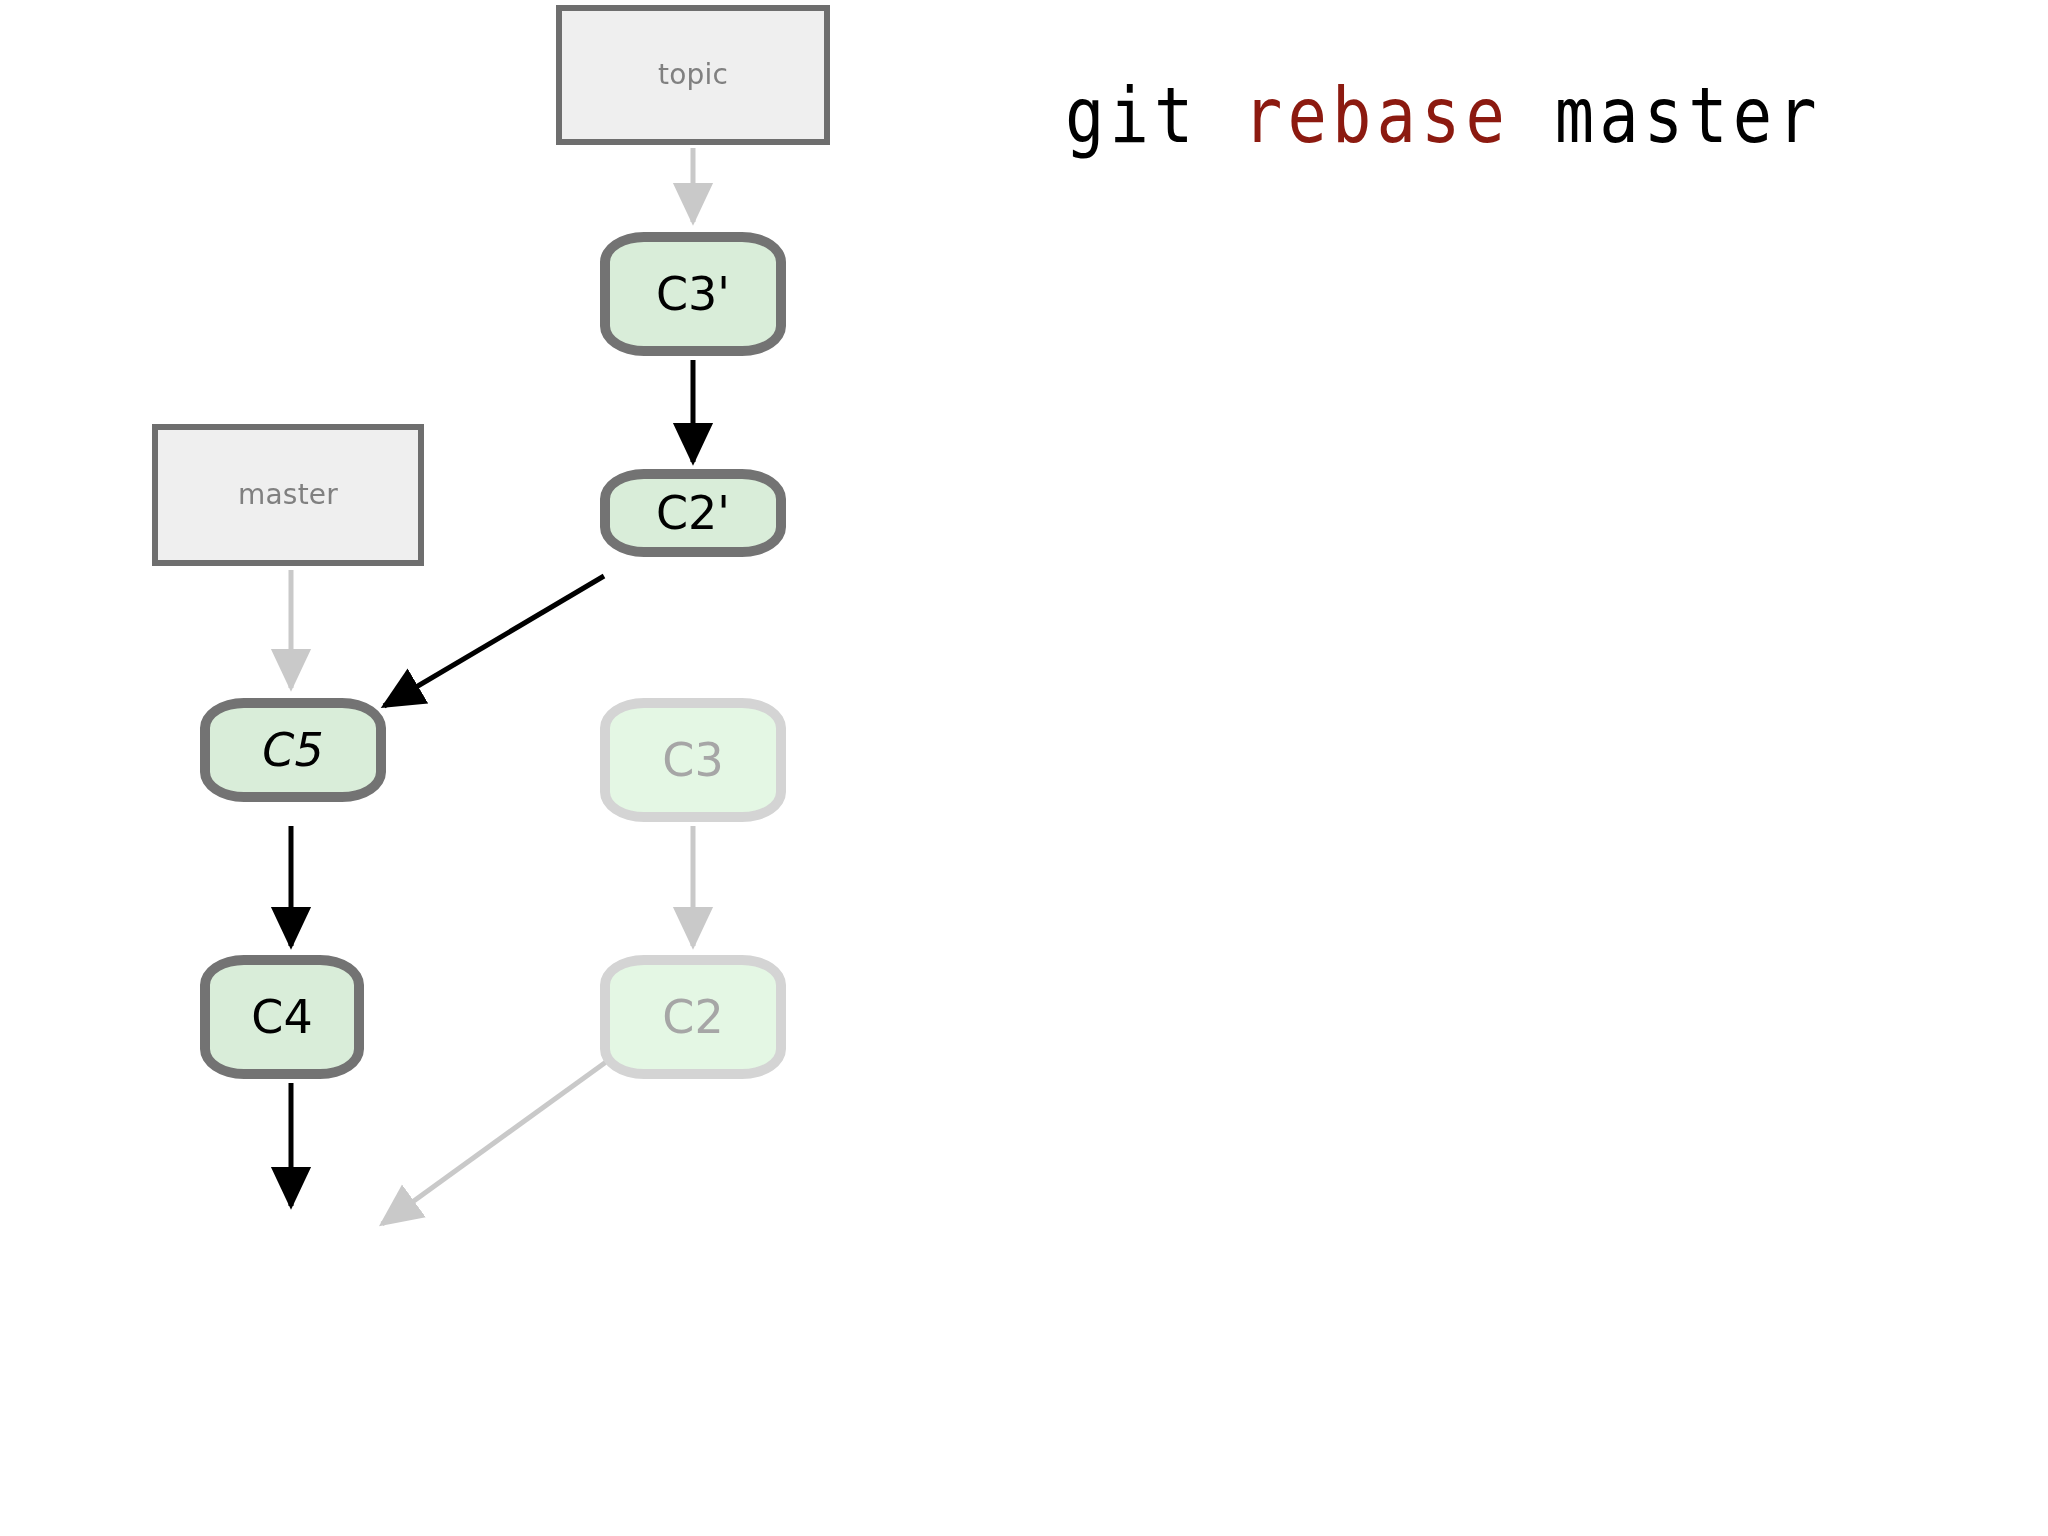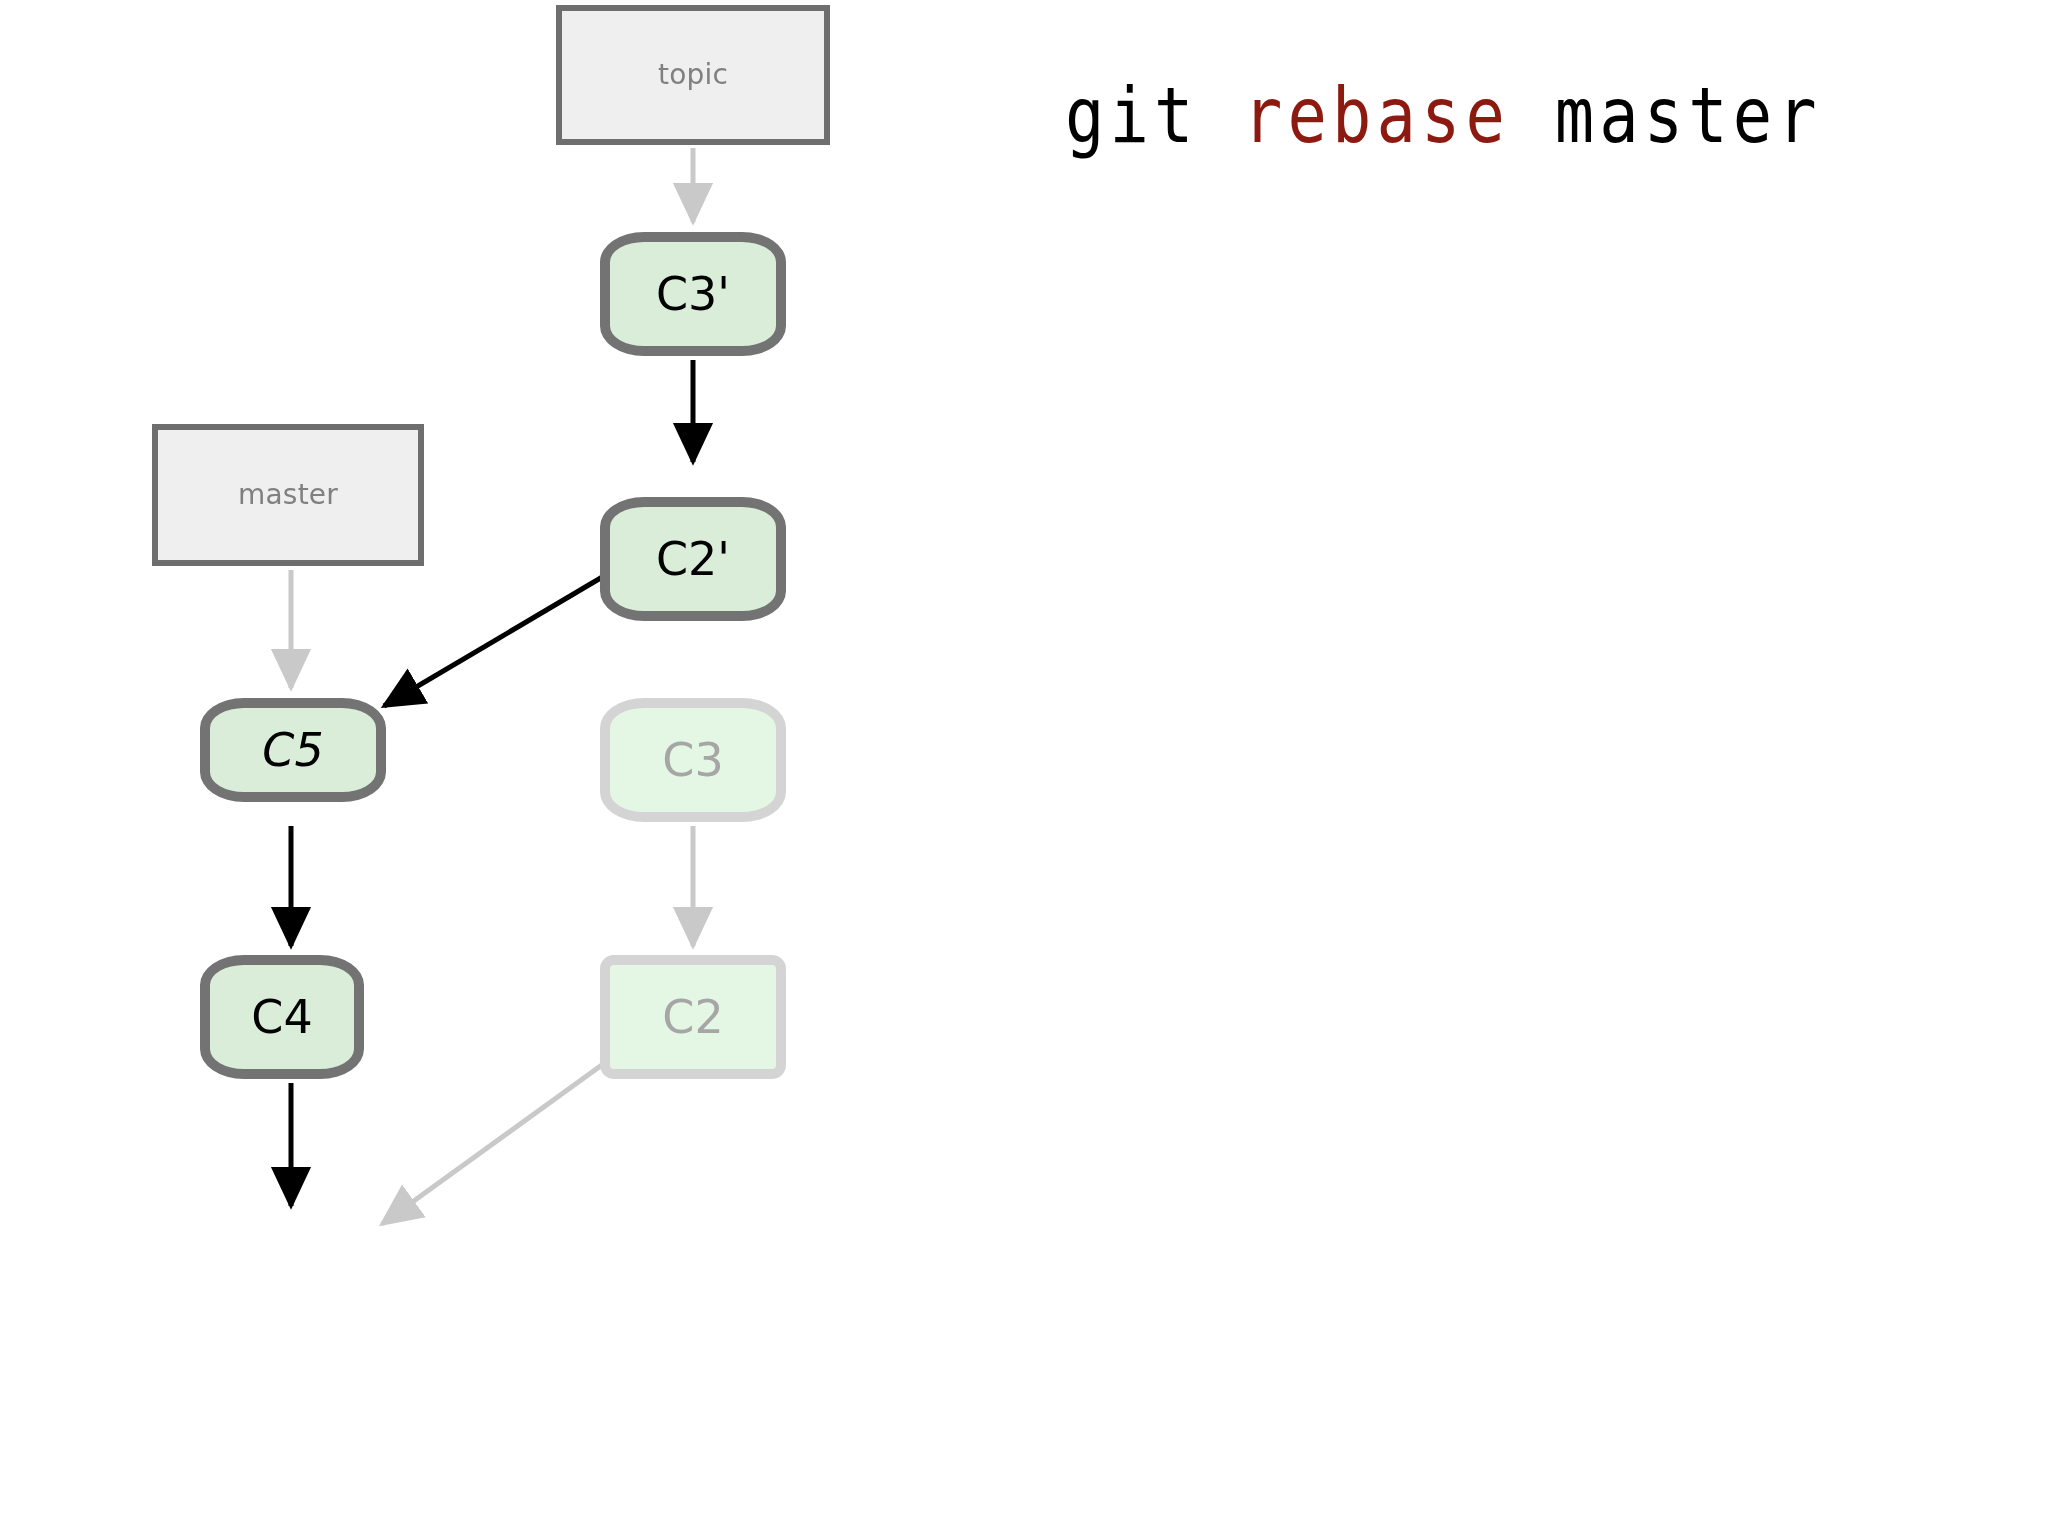--- a/index.html
+++ b/index.html
@@ -137,36 +137,36 @@
   </div>
 
   <div class="branch-box" style="left:152px; top:424px; width:272px; height:142px;">
     <span class="branch-label">master</span>
   </div>
 
   <div class="commit" style="left:600px; top:232px; width:186px; height:124px;text-align:center;">
     <span class="commit-label">C3'</span>
   </div>
 
-  <div class="commit" style="left:600px; top:497px; width:186px; height:124px;">
+  <div class="commit" style="left:600px; top:469px; width:186px; height:88px;">
     <span class="commit-label">C2'</span>
   </div>
 
   <div class="commit" style="left:200px; top:698px; width:186px; height:104px;font-style:italic;">
     <span class="commit-label">C5</span>
   </div>
 
   <div class="commit" style="left:200px; top:955px; width:164px; height:124px;">
     <span class="commit-label">C4</span>
   </div>
 
 
   <div class="commit faded" style="left:600px; top:698px; width:186px; height:124px;">
     <span class="commit-label">C3</span>
   </div>
 
-  <div class="commit faded" style="left:600px; top:955px; width:186px; height:124px;border-radius:14px;">
+  <div class="commit faded" style="left:600px; top:955px; width:186px; height:124px;">
     <span class="commit-label">C2</span>
   </div>
 
   <div id="command"><span class="tok-plain">git </span><span class="tok-cmd">rebase</span><span class="tok-plain"> master</span></div>
 
 </div>
 
 </body></html>

